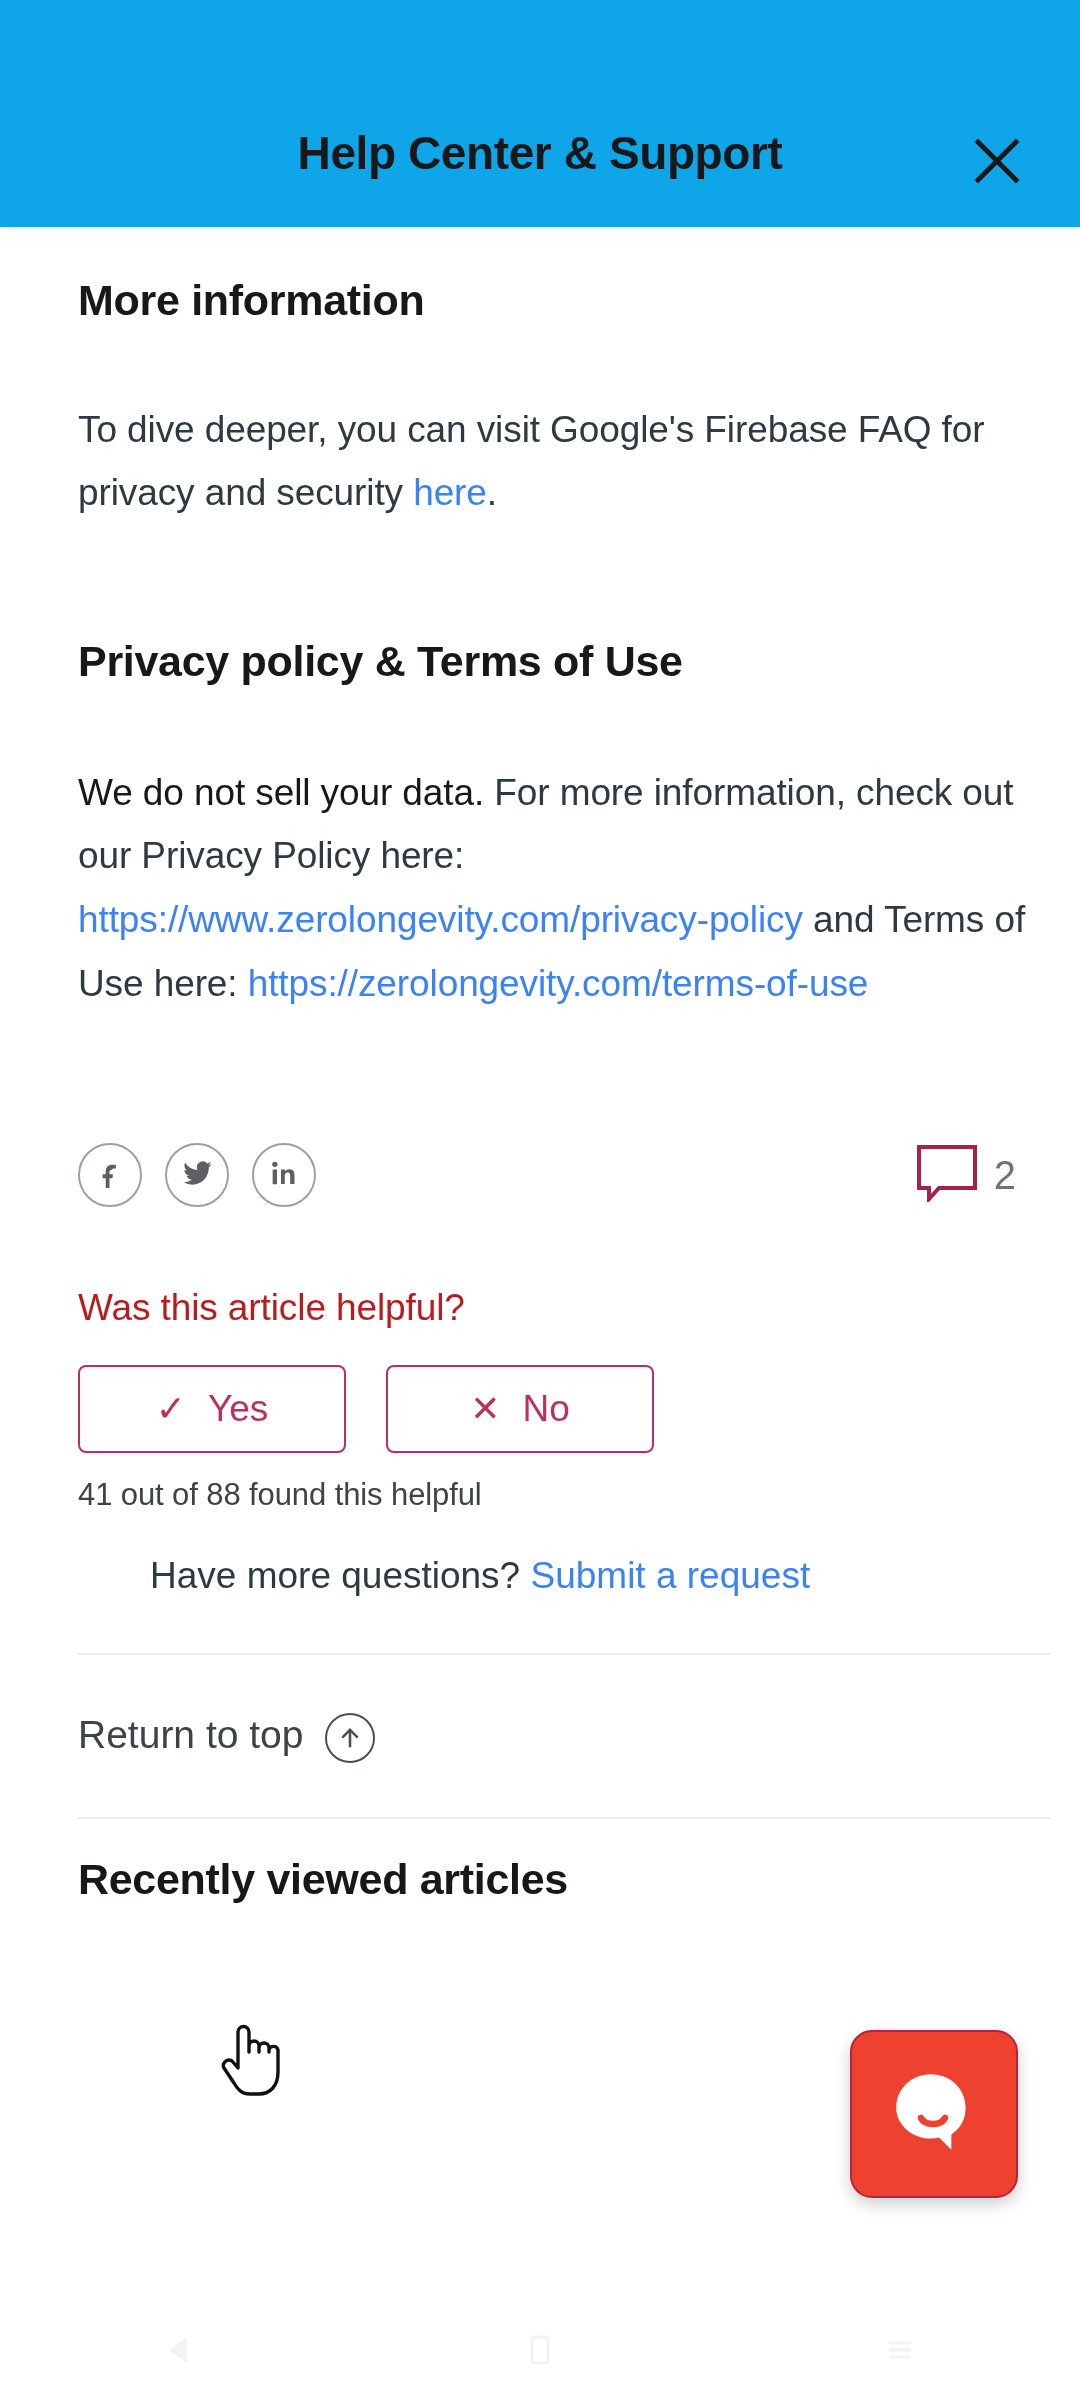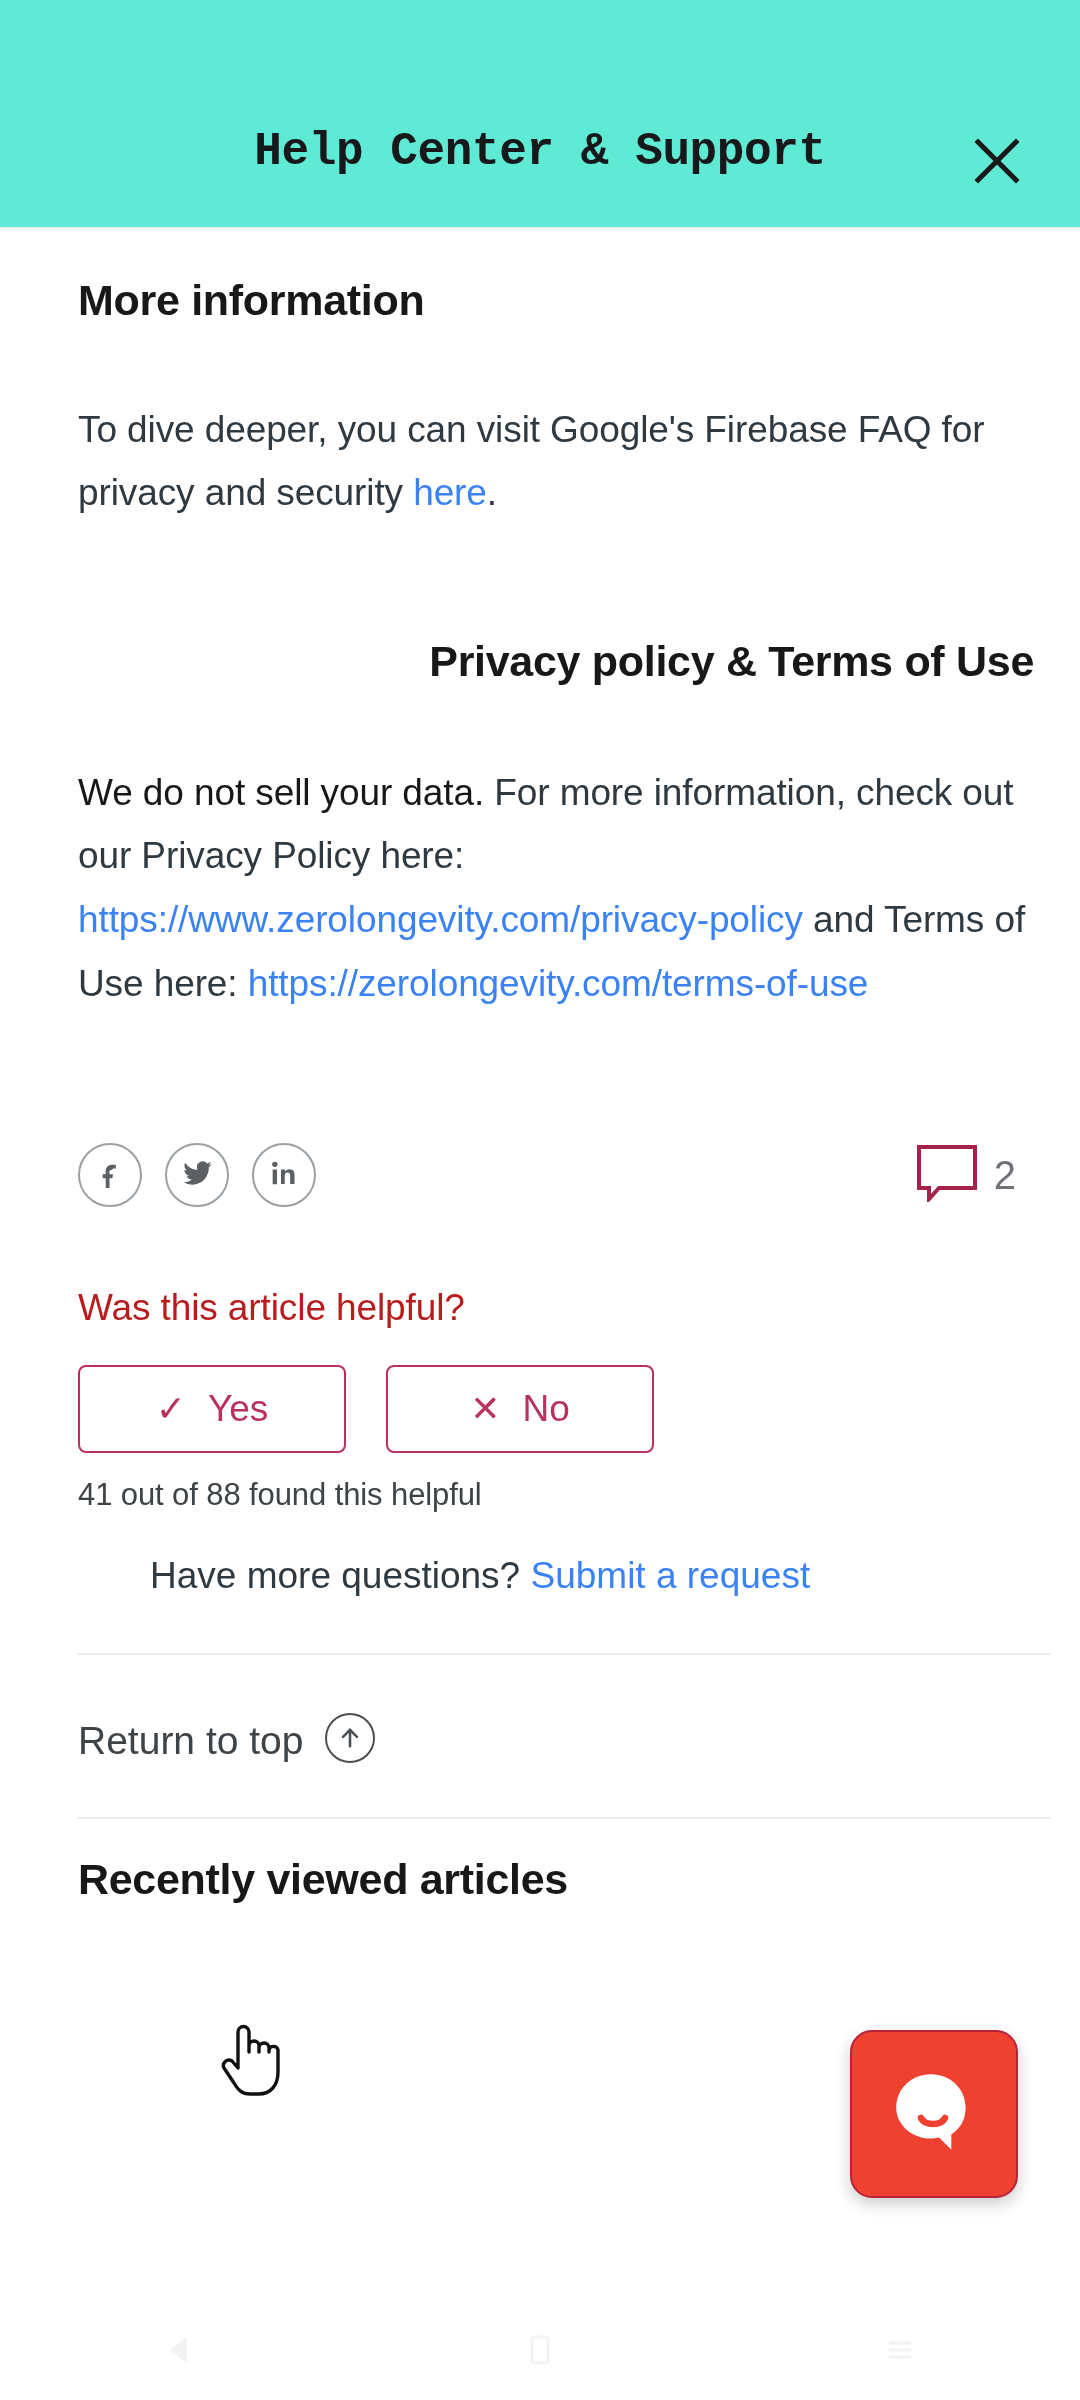--- a/index.html
+++ b/index.html
@@ -17,24 +17,23 @@
     position:absolute; top:36px; left:780px;
     width:58px; height:52px; border-radius:50%;
     background:#f0402c;
     display:flex; align-items:center; justify-content:center;
   }
   #rec-badge svg{ display:block; }
 
   
   #header{
     position:absolute; top:0; left:0; width:1080px; height:228px;
-    background:#5eead4;
+    background:#0ea5e9;
     border-bottom:1px solid #ececec;
     box-shadow:0 2px 5px rgba(0,0,0,.045);
-    font-family:Liberation Mono, monospace;
   }
   #header-title{
     position:absolute; left:0; right:0; top:126px;
     text-align:center;
     font-size:46px; font-weight:700; letter-spacing:-0.4px;
     color:#17181a;
   }
   #close-btn{
     position:absolute; right:48px; top:128px;
     width:70px; height:70px;
@@ -54,21 +53,21 @@
   }
   p.body-text{
     font-size:37px; line-height:1.72; font-weight:400;
     color:#2f3941; letter-spacing:-0.1px;
   }
   p.body-text b{ font-weight:400; color:#17181a; }
   a.link{ color:#3b82f6; text-decoration:none; word-break:break-word; }
 
   #sec-more-info{ margin-top:46px; }
   #p-more-info{ margin-top:70px; }
-  #sec-privacy{ margin-top:110px;text-align:right; }
+  #sec-privacy{ margin-top:110px; }
   #p-privacy{ margin-top:72px; }
 
   
   #share-row{
     margin-top:128px;
     display:flex; align-items:center; justify-content:space-between;
     padding-right:18px;
   }
   #social-icons{ display:flex; gap:23px; align-items:center; }
   .social-btn{
@@ -108,21 +107,21 @@
     font-size:37px; color:#2f3941;
   }
 
   
   .hr{
     height:2px; background:#eceef0; margin:0 auto;
     width:972px;
   }
   #hr-top{ margin-top:56px; }
   #return-row{
-    display:flex; align-items:flex-end; gap:22px;
+    display:flex; align-items:flex-start; gap:22px;
     padding:58px 0 54px 0;
   }
   #return-label{ font-size:39px; color:#3e4347; }
   #return-arrow{
     width:50px; height:50px; border-radius:50%;
     border:2px solid #4a4f54;
     display:flex; align-items:center; justify-content:center;
     color:#4a4f54;
   }
 

